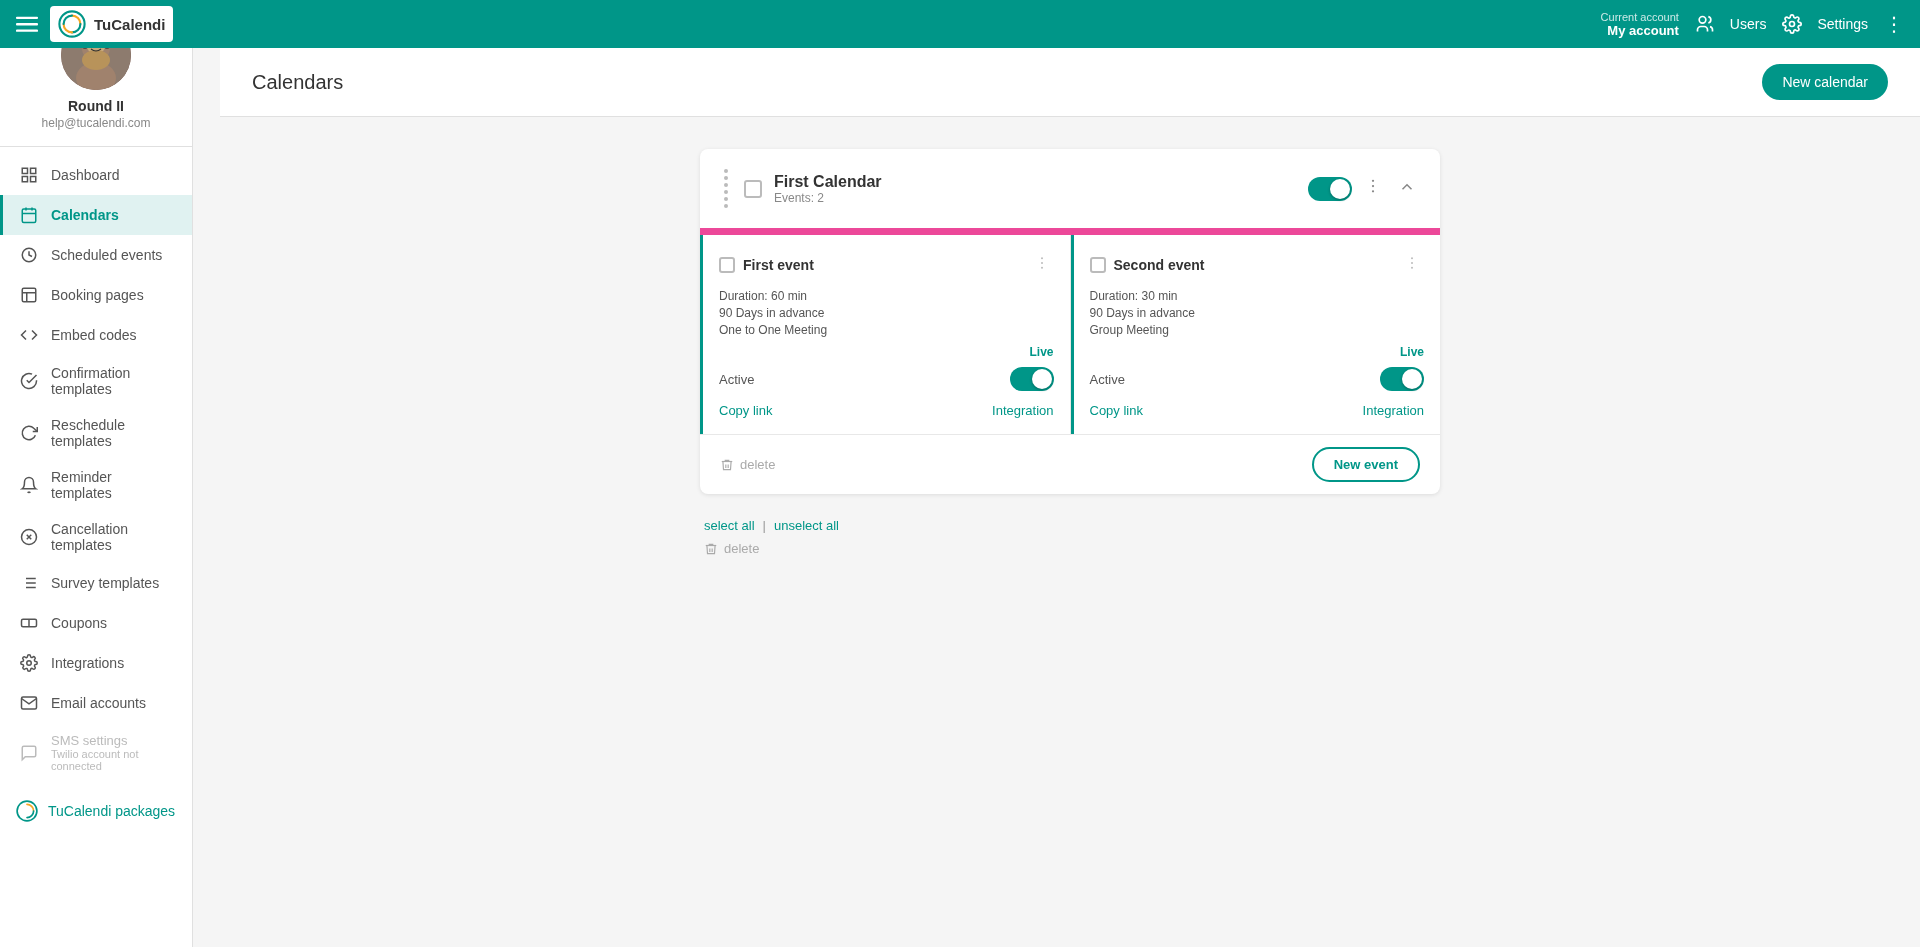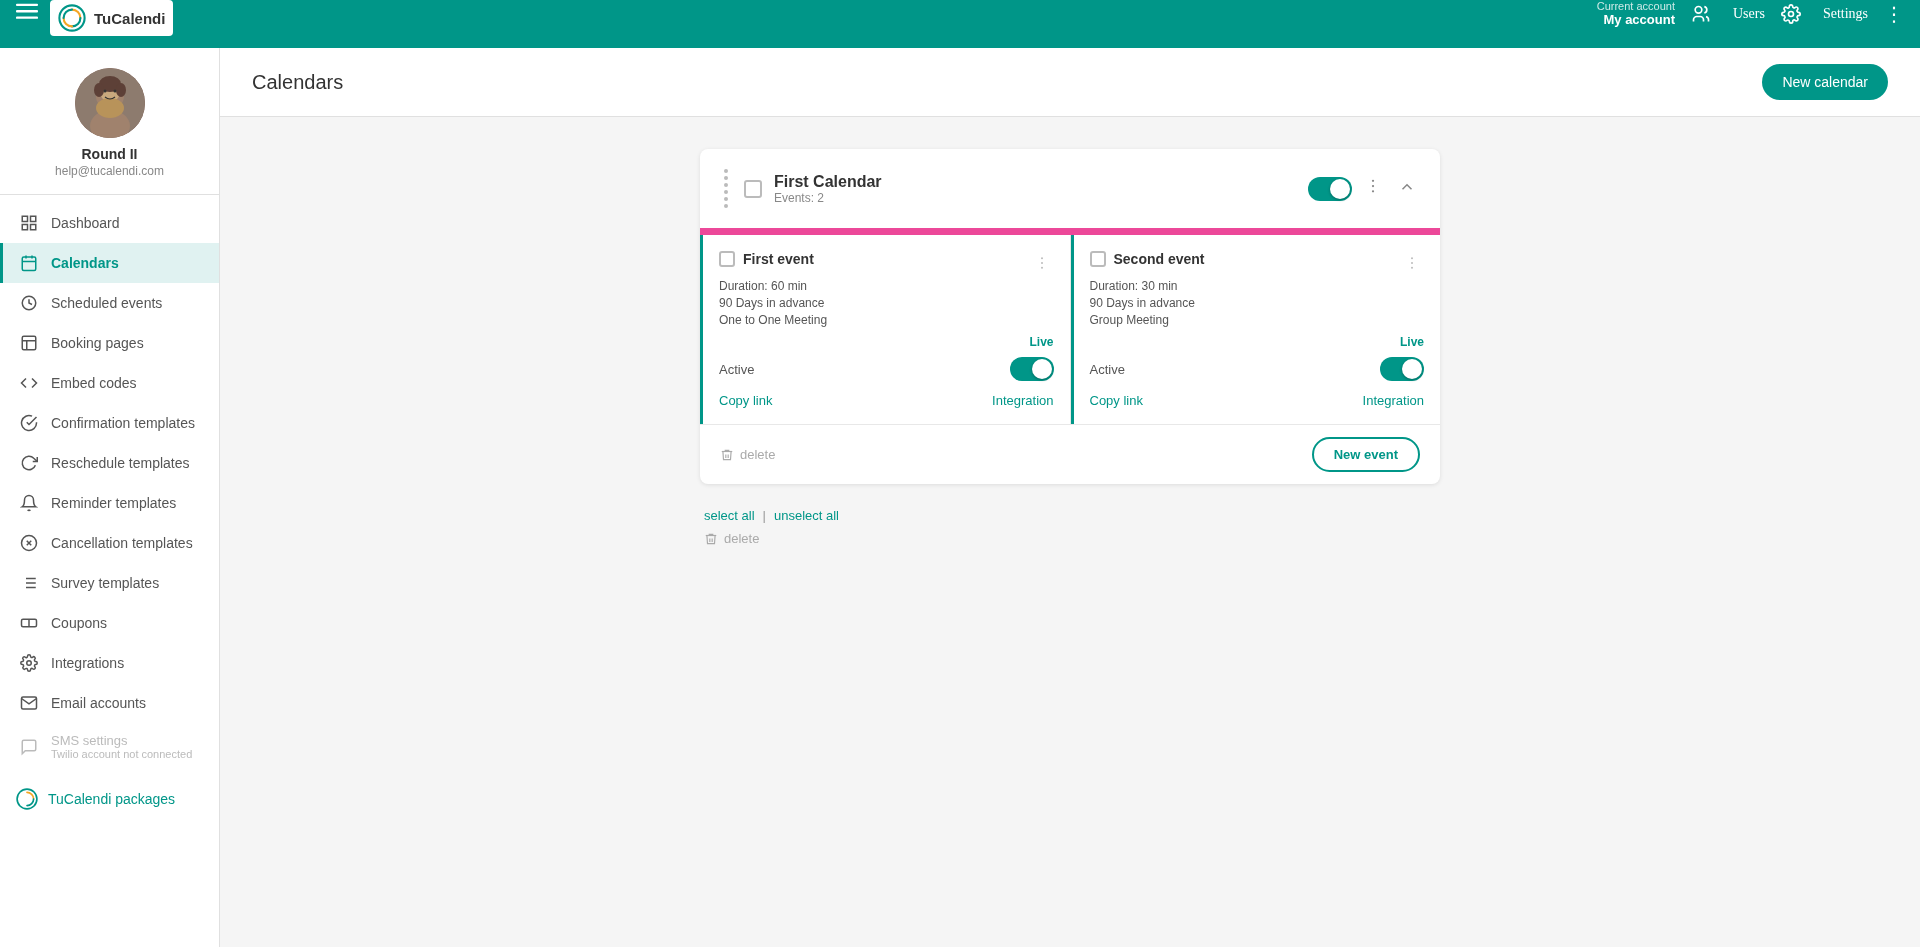--- a/index.html
+++ b/index.html
@@ -1,44 +1,44 @@
 <!DOCTYPE html>
 <html><head>
   <meta charset="utf-8">
   <style>
     * { box-sizing: border-box; margin: 0; padding: 0; }
     body { font-family: 'Segoe UI', Arial, sans-serif; background: #f5f5f5; display: flex; height: 100vh; overflow: hidden; }
 
     
     .topbar {
       position: fixed; top: 0; left: 0; right: 0; height: 48px;
-      background: #009688; display: flex; align-items: flex-start;
+      background: #009688; display: flex; align-items: center;
       z-index: 100; padding: 0 16px;
     }
     .topbar-menu-btn {
       color: white; font-size: 20px; cursor: pointer; margin-right: 12px;
       background: none; border: none; display: flex; align-items: center;
     }
     .topbar-logo {
       display: flex; align-items: center; gap: 8px;
       background: white; border-radius: 4px; padding: 4px 8px;
     }
     .topbar-right {
       margin-left: auto; display: flex; align-items: center; gap: 16px;
     }
     .topbar-account { color: white; font-size: 12px; text-align: right; }
     .topbar-btn {
-      display: flex; align-items: center; gap: 22px; color: white; font-size: 14px;
-      background: none; border: none; cursor: pointer; font-family: Liberation Serif, serif;
+      display: flex; align-items: center; gap: 15px; color: white; font-size: 14px;
+      background: none; border: none; cursor: pointer;
     }
     .topbar-more { color: white; font-size: 20px; cursor: pointer; background: none; border: none; }
 
     
     .sidebar {
-      width: 220px; background: white; height: 100vh; padding-top: 48px;
+      width: 193px; background: white; height: 100vh; 
       position: fixed; left: 0; top: 0; bottom: 0;
       display: flex; flex-direction: column;
       border-right: 1px solid #e0e0e0; z-index: 50;
       overflow-y: auto;
     }
     .sidebar-profile {
       display: flex; flex-direction: column; align-items: center;
       padding: 20px 16px 16px;
       border-bottom: 1px solid #e0e0e0;
     }
@@ -131,21 +131,21 @@
     
     .events-list {
       display: flex; gap: 0;
     }
     .event-card {
       flex: 1; padding: 16px; border-right: 1px solid #e8e8e8;
     }
     .event-card:last-child { border-right: none; }
 
     .event-header {
-      display: flex; gap: 8px; 
+      display: flex; align-items: center; gap: 8px; margin-bottom: 10px;
     }
     .event-checkbox { width: 16px; height: 16px; border: 2px solid #bbb; border-radius: 3px; flex-shrink: 0; }
     .event-name { font-size: 14px; font-weight: 600; color: #333; }
     .event-more { margin-left: auto; color: #aaa; font-size: 16px; cursor: pointer; }
 
     .event-detail { font-size: 12px; color: #555; margin-bottom: 3px; }
 
     .event-status { display: flex; align-items: flex-start; justify-content: flex-end; margin: 8px 0; }
     .live-badge { font-size: 12px; color: #009688; font-weight: 600; }
 

